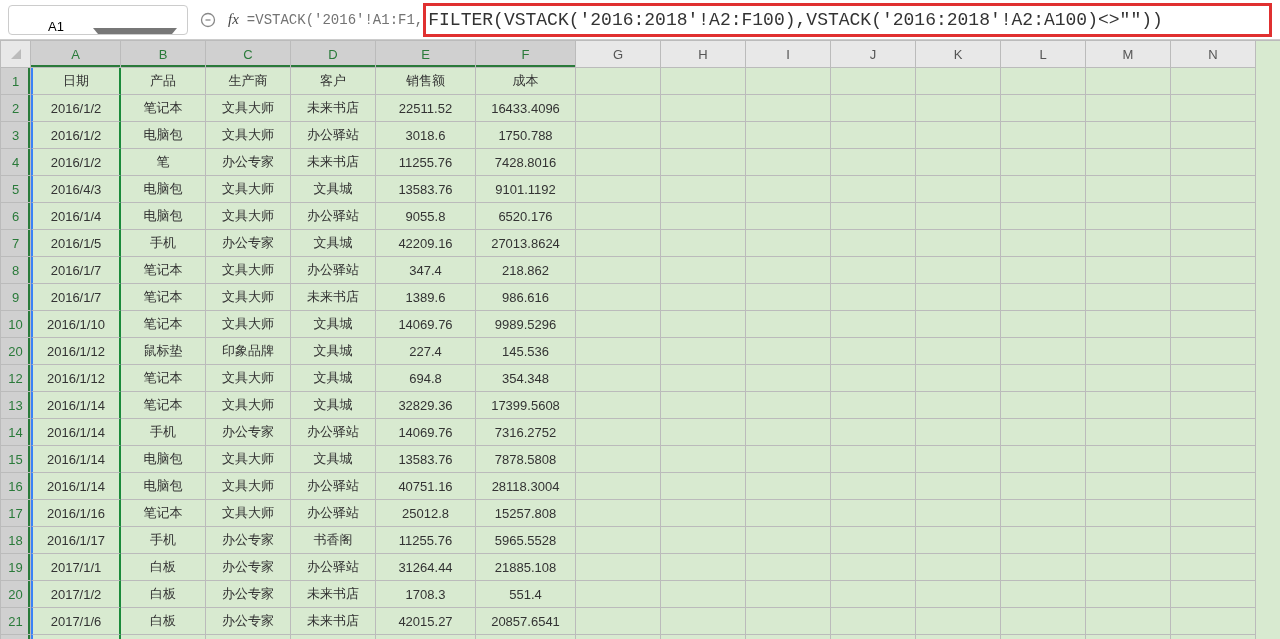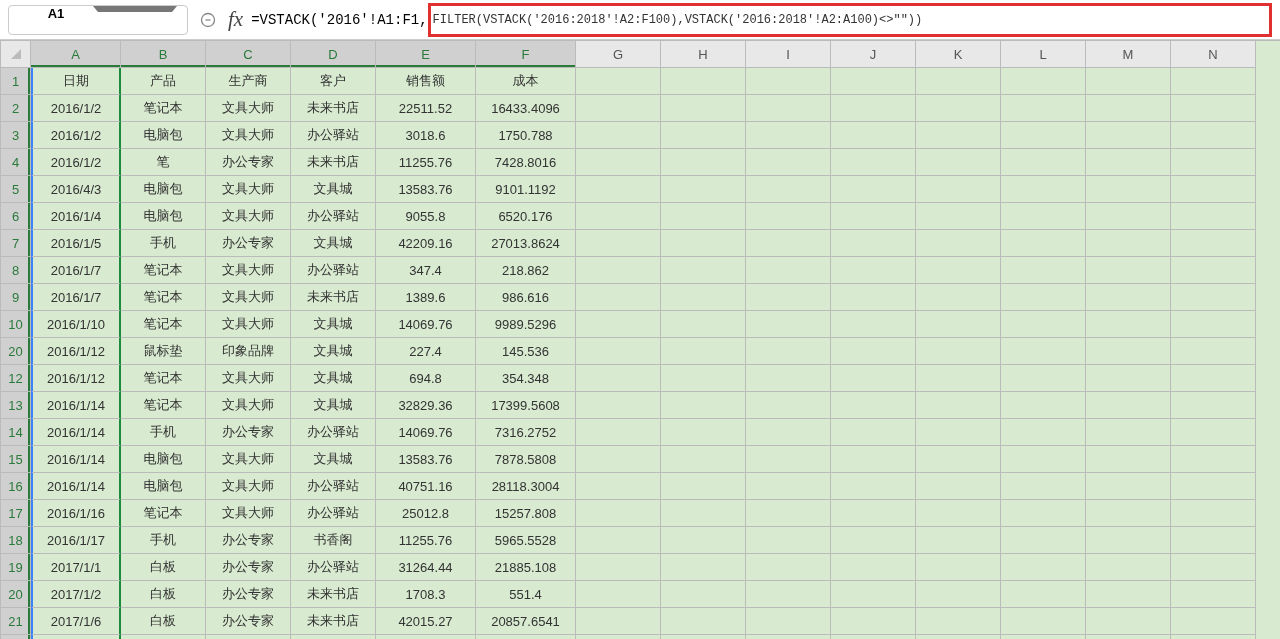--- a/index.html
+++ b/index.html
@@ -18,66 +18,65 @@
       padding: 4px 8px;
       gap: 8px;
       border-bottom: 1px solid #ccc;
     }
     .name-box {
       width: 180px;
       height: 30px;
       border: 1px solid #ccc;
       border-radius: 4px;
       display: flex;
-      align-items: flex-start;
+      align-items: flex-end;
       justify-content: space-between;
       padding: 0 10px;
       background: #fff;
-      font-weight: bold;
     }
     .name-box span { flex: 1; text-align: center; }
     .chevron {
       width: 0; height: 0;
       border-left: 5px solid transparent;
       border-right: 5px solid transparent;
       border-top: 6px solid #777;
     }
     .icon-btn {
       width: 24px; height: 24px;
       display: flex; align-items: center; justify-content: center;
       cursor: pointer;
       color: #555;
     }
     .fx-label {
       font-style: italic;
       font-family: Georgia, serif;
-      font-size: 21px;
+      font-size: 15px;
       color: #444;
     }
     .formula-wrap {
       flex: 1;
       height: 30px;
       display: flex;
       align-items: center;
       position: relative;
     }
     .formula-prefix {
       font-family: "Courier New", monospace;
       font-size: 14px;
-      color: #000000;
+      color: #737373;
       white-space: nowrap;
       padding-right: 0;
     }
     .formula-highlight {
       border: 3px solid #e03030;
       height: 34px;
       display: flex;
       align-items: center;
       font-family: "Courier New", monospace;
-      font-size: 12px;
+      font-size: 18px;
       color: #333;
       white-space: nowrap;
       padding: 0 2px;
       flex: 1;
     }
     .sheet {
       display: grid;
       grid-template-columns: 30px 90px 85px 85px 85px 100px 100px repeat(8, 85px);
       border-top: 1px solid #bbb;
       border-left: 1px solid #bbb;

